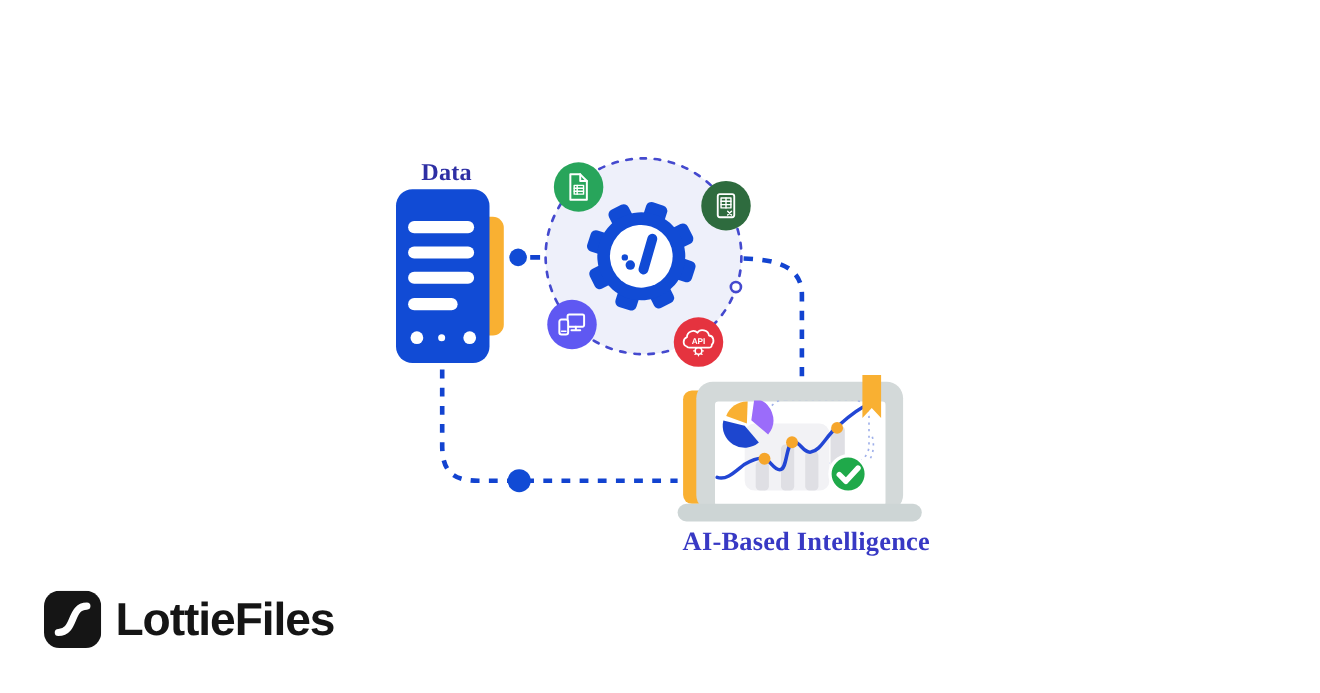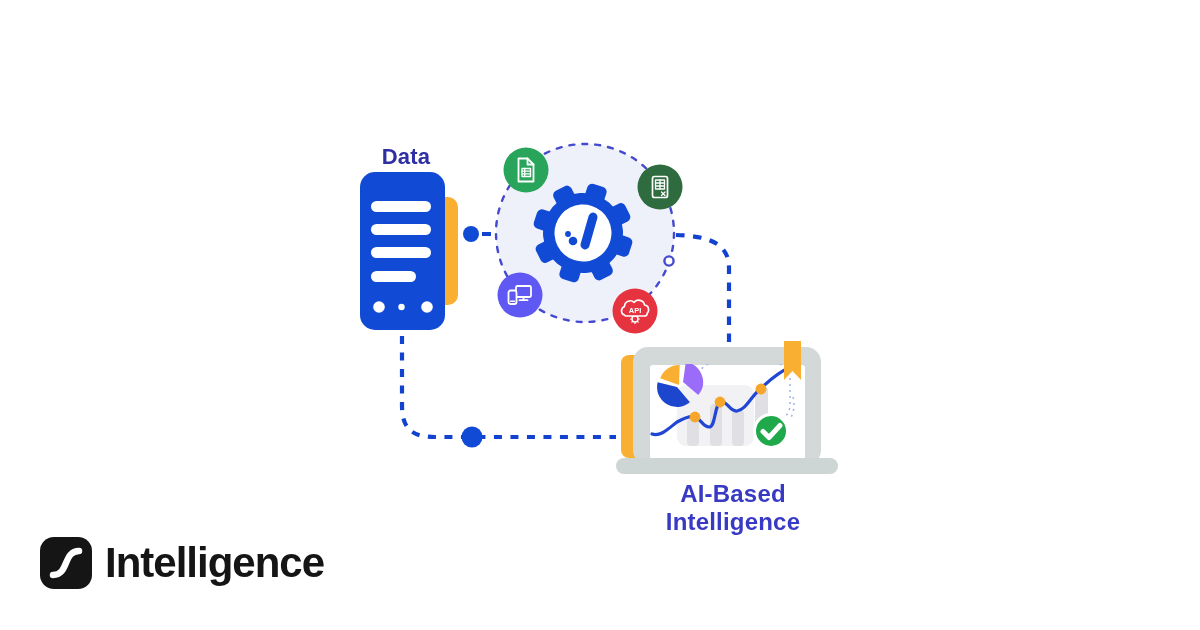--- a/index.html
+++ b/index.html
@@ -7,20 +7,21 @@
     width:1200px;height:630px;overflow:hidden;
     background:var(--c-page-bg,#ffffff);
     font-family:"Liberation Sans", sans-serif;
     position:relative;
   }
   .canvas{position:absolute;inset:0;width:1200px;height:630px;}
   svg{position:absolute;left:0;top:0;}
   .label{
     position:absolute;text-align:center;font-weight:bold;
     letter-spacing:.2px;
+    font-family:Liberation Serif, serif;
   }
   .data-label{
     left:358px;top:144px;width:96px;
     font-size:22px;color:var(--c-indigo-dark,#2e2fa4);
   }
   .ai-label{
     left:613px;top:480px;width:240px;
     font-size:24px;color:var(--c-indigo-text,#3839c4);
   }
   .logo{
@@ -207,16 +208,16 @@
   </svg>
 
   <div class="label data-label">Data</div>
   <div class="label ai-label">AI-Based Intelligence</div>
 
   <div class="logo">
     <svg class="logo-mark" width="52" height="52" viewBox="0 0 52 52">
       <rect x="0" y="0" width="52" height="52" rx="14" fill="var(--c-logo-black,#151515)"></rect>
       <path d="M 13,38 C 29,38 23,14 39,14" fill="none" stroke="#ffffff" stroke-width="6.5" stroke-linecap="round"></path>
     </svg>
-    <div class="logo-text">Intelligence</div>
+    <div class="logo-text">LottieFiles</div>
   </div>
 
 </div>
 
 </body></html>

